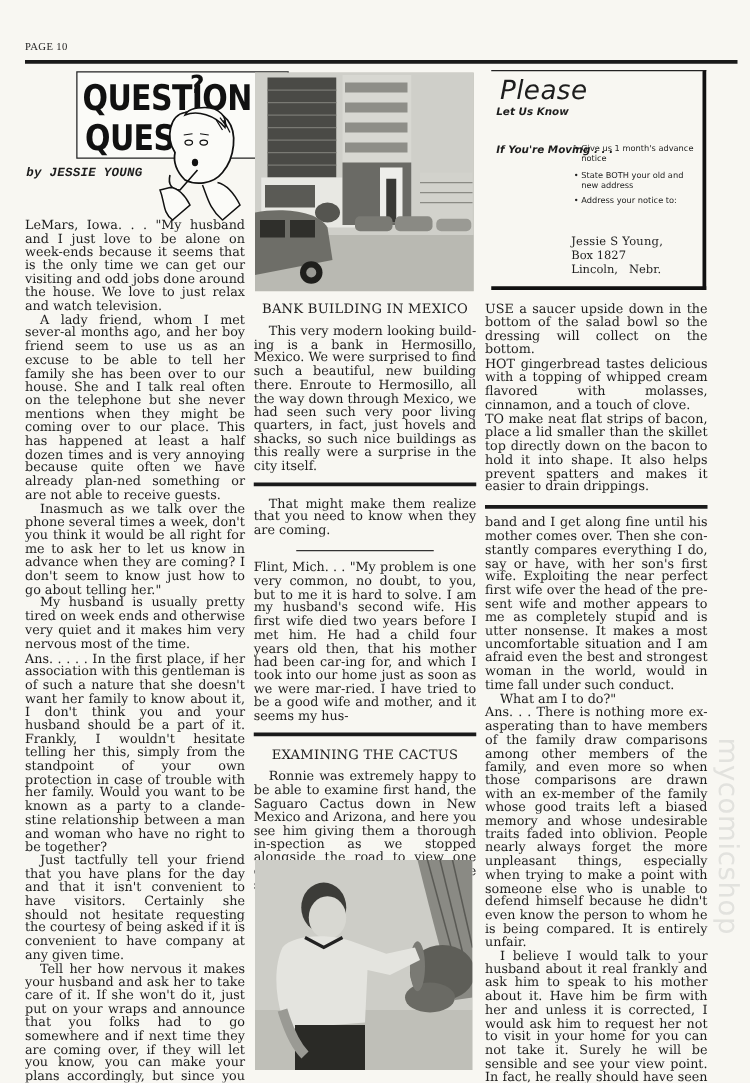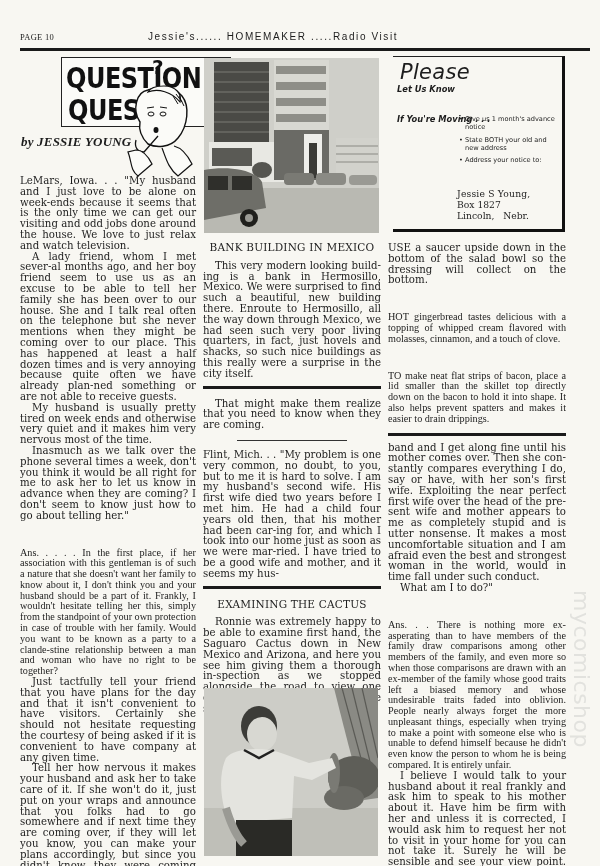--- a/index.html
+++ b/index.html
@@ -8,28 +8,28 @@
   .page { position: absolute; left: 0; top: 0; width: 600px; height: 866px; background: #f8f7f2; }
 
   .header { position: absolute; left: 20px; top: 30px; width: 572px; height: 20px; }
   .page-num { position: absolute; left: 0; top: 2px; font-size: 8.5px; letter-spacing: 0.3px; font-family: "Liberation Serif", serif; }
   .masthead { position: absolute; left: 128px; top: 1px; font-size: 10px; letter-spacing: 1.6px; font-family: "Liberation Sans", sans-serif; white-space: nowrap; }
   .header-rule { position: absolute; left: 20px; top: 48px; width: 570px; height: 3px; background: #1a1a1a; }
 
   .col { position: absolute; font-size: 10.2px; line-height: 10.8px; text-align: justify; font-family: "DejaVu Serif", serif; }
   .col p { margin: 0; text-indent: 0; }
   .col p.ind { text-indent: 12px; }
-  .col p.gap { margin-top: 26px; font-family: Liberation Serif, serif; }
+  .col p.gap { margin-top: 1px; }
 
   
   .title-box { position: absolute; left: 21px; top: 57px; width: 170px; height: 70px; border: 1.5px solid #222; background: #fbfbf8; margin-left: 40px; }
   .title-line { position: absolute; font-family: "DejaVu Sans", sans-serif; font-weight: 900; font-size: 24px; letter-spacing: -0.5px; color: #111; transform: scaleY(1.18); transform-origin: left top; }
   .t1 { left: 4px; top: 4px; }
   .t2 { left: 6px; top: 36px; }
-  .byline { position: absolute; left: 21px; top: 134px; font-family: Liberation Serif, serif; font-style: italic; font-weight: bold; font-size: 13px; letter-spacing: 0.2px; }
+  .byline { position: absolute; left: 21px; top: 134px; font-family: Liberation Mono, monospace; font-style: italic; font-weight: bold; font-size: 10px; letter-spacing: 0.2px; }
   .lady { position: absolute; left: 118px; top: 52px; width: 80px; height: 130px; }
 
   .c1 { left: 20px; top: 176px; width: 176px; }
 
   
   .photo1 { position: absolute; left: 204px; top: 58px; width: 175px; height: 175px; background: #bdbdb6; overflow: hidden; }
   .c2 { left: 203px; top: 242px; width: 178px; }
   .cap-title { text-align: center; font-size: 10.5px; letter-spacing: 0.2px; margin-bottom: 8px; }
   .rule-thick { height: 3px; background: #1a1a1a; margin: 6px 0 10px 0; }
   .rule-thin { height: 1px; background: #333; width: 110px; margin: 9px auto 9px auto; }
@@ -52,21 +52,20 @@
   .watermark { position: absolute; left: 574px; top: 590px; width: 20px; height: 270px; }
   .wm-text { position: absolute; left: 0; top: 0; transform: rotate(90deg) translate(0, -20px); transform-origin: left top; font-family: "DejaVu Sans", sans-serif; font-size: 22px; color: #e2e2de; letter-spacing: 0.5px; white-space: nowrap; }
 </style>
 </head>
 <body>
 
 <div class="page">
 
   <div class="header">
     <span class="page-num">PAGE 10</span>
-    <span class="masthead">Jessie's...... HOMEMAKER .....Radio Visit</span>
   </div>
   <div class="header-rule"></div>
 
   <div class="title-box">
     <div class="title-line t1">QUESTION</div>
     <div class="title-line t2">QUESTS</div>
   </div>
   <div class="byline">by JESSIE YOUNG</div>
 
   <svg class="lady" viewBox="0 0 80 130">
@@ -79,22 +78,22 @@
     <path d="M29 56 L36 55 M42 55 L49 56" stroke="#111" stroke-width="1"></path>
     <ellipse cx="38" cy="78" rx="2.5" ry="3" fill="#111"></ellipse>
     <path d="M18 88 C 16 96, 20 100, 26 100 L 40 84" fill="none" stroke="#111" stroke-width="1.3"></path>
     <path d="M10 100 C 14 110, 12 118, 20 124 L 34 112 C 30 104, 24 98, 18 98 Z" fill="#fbfbf8" stroke="#111" stroke-width="1.2"></path>
     <path d="M44 96 C 48 106, 50 116, 60 124 L 74 112 C 70 104, 64 96, 56 94" fill="#fbfbf8" stroke="#111" stroke-width="1.2"></path>
   </svg>
 
   <div class="col c1">
     <p>LeMars, Iowa. . . "My husband and I just love to be alone on week-ends because it seems that is the only time we can get our visiting and odd jobs done around the house. We love to just relax and watch television.</p>
     <p class="ind">A lady friend, whom I met sever-al months ago, and her boy friend seem to use us as an excuse to be able to tell her family she has been over to our house. She and I talk real often on the telephone but she never mentions when they might be coming over to our place. This has happened at least a half dozen times and is very annoying because quite often we have already plan-ned something or are not able to receive guests.</p>
+    <p class="ind">Inasmuch as we talk over the phone several times a week, don't you think it would be all right for me to ask her to let us know in advance when they are coming? I don't seem to know just how to go about telling her."</p>
     <p class="ind">My husband is usually pretty tired on week ends and otherwise very quiet and it makes him very nervous most of the time.</p>
-    <p class="ind">Inasmuch as we talk over the phone several times a week, don't you think it would be all right for me to ask her to let us know in advance when they are coming? I don't seem to know just how to go about telling her."</p>
     <p class="gap">Ans. . . . . In the first place, if her association with this gentleman is of such a nature that she doesn't want her family to know about it, I don't think you and your husband should be a part of it. Frankly, I wouldn't hesitate telling her this, simply from the standpoint of your own protection in case of trouble with her family. Would you want to be known as a party to a clande-stine relationship between a man and woman who have no right to be together?</p>
     <p class="ind">Just tactfully tell your friend that you have plans for the day and that it isn't convenient to have visitors. Certainly she should not hesitate requesting the courtesy of being asked if it is convenient to have company at any given time.</p>
     <p class="ind">Tell her how nervous it makes your husband and ask her to take care of it. If she won't do it, just put on your wraps and announce that you folks had to go somewhere and if next time they are coming over, if they will let you know, you can make your plans accordingly, but since you didn't know they were coming over, you had other plans</p>
   </div>
 
   <div class="photo1">
     <svg width="175" height="175" viewBox="0 0 175 175">
       <rect width="175" height="175" fill="#cfcfc9"></rect>
       <rect x="0" y="130" width="175" height="45" fill="#b9b9b2"></rect>
       <rect x="10" y="4" width="55" height="80" fill="#4a4a46"></rect>

